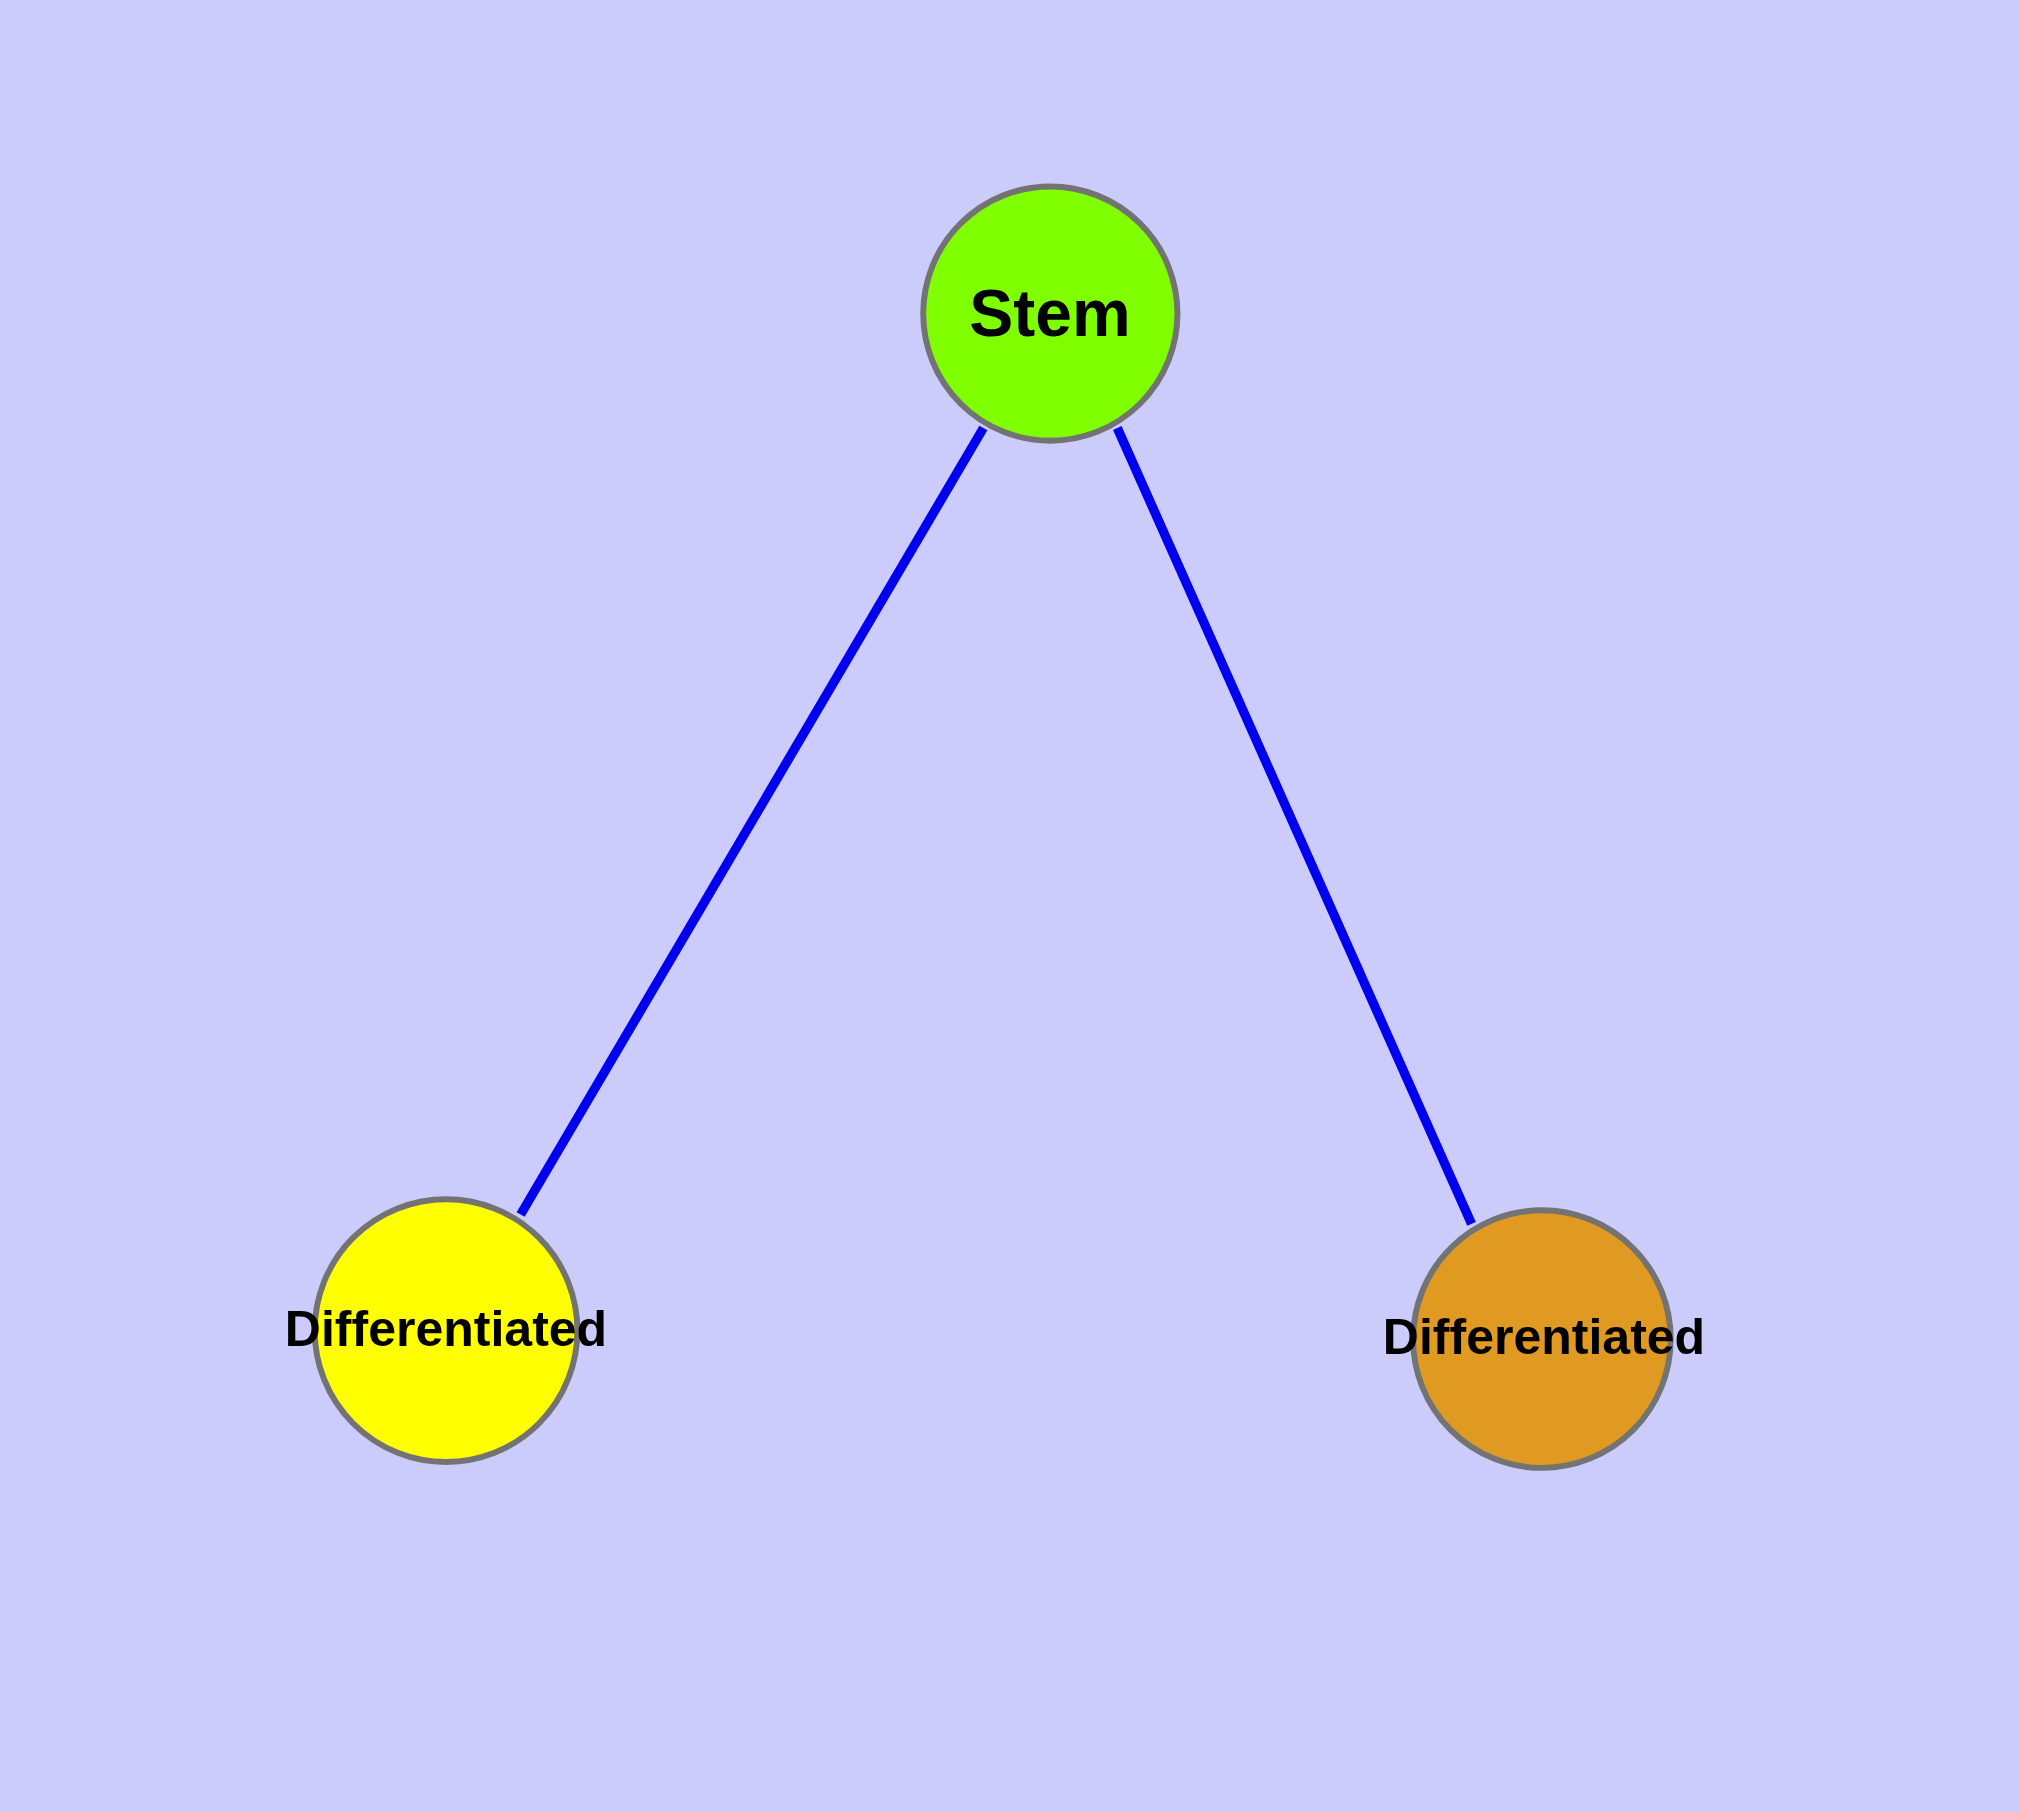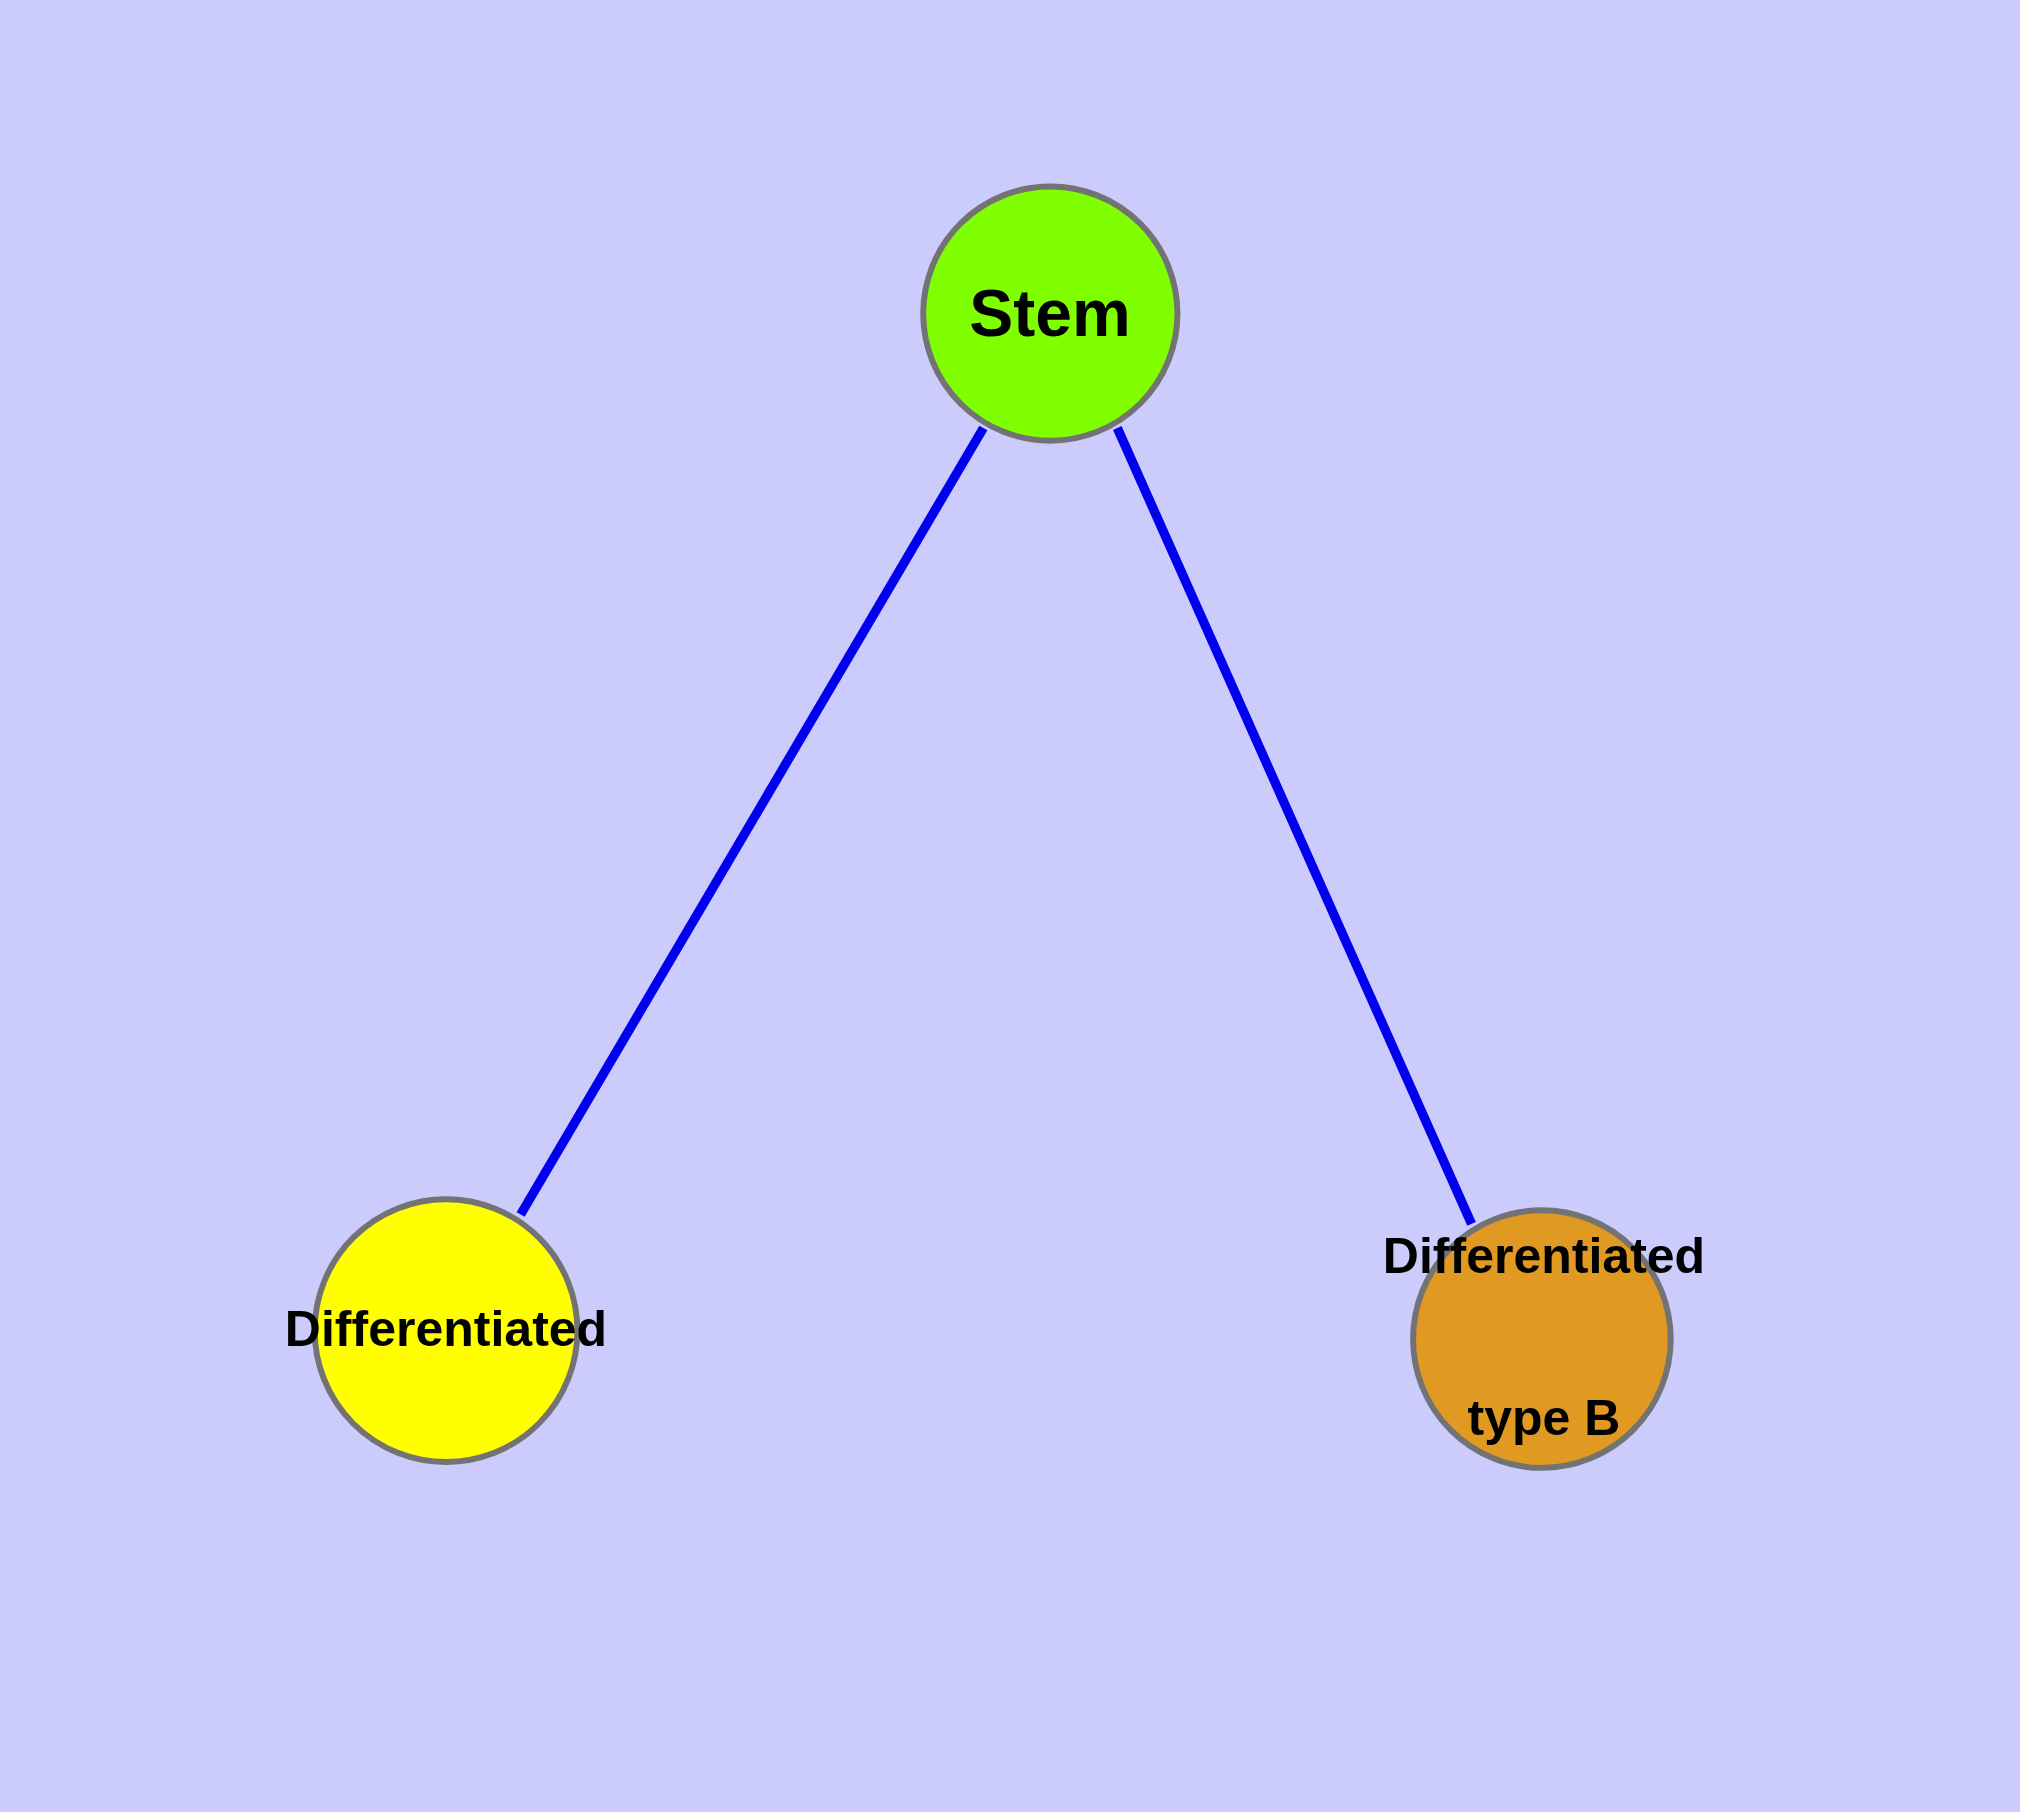--- a/index.html
+++ b/index.html
@@ -60,17 +60,16 @@
   </svg>
 
   <div class="node-label label-stem" style="left: 1050px; top: 314px; color: rgb(0, 0, 0);">Stem</div>
 
   <div class="node-label label-leaf" style="left: 446px; top: 1329px; color: rgb(0, 0, 0);">
     <div>Differentiated</div>
   </div>
 
   <div class="node-label label-leaf" style="left: 1544px; top: 1337px; color: rgb(0, 0, 0);">
     <div>Differentiated</div>
-    <div>type B</div>
   </div>
 
 </div>
 
 
 </body></html>

